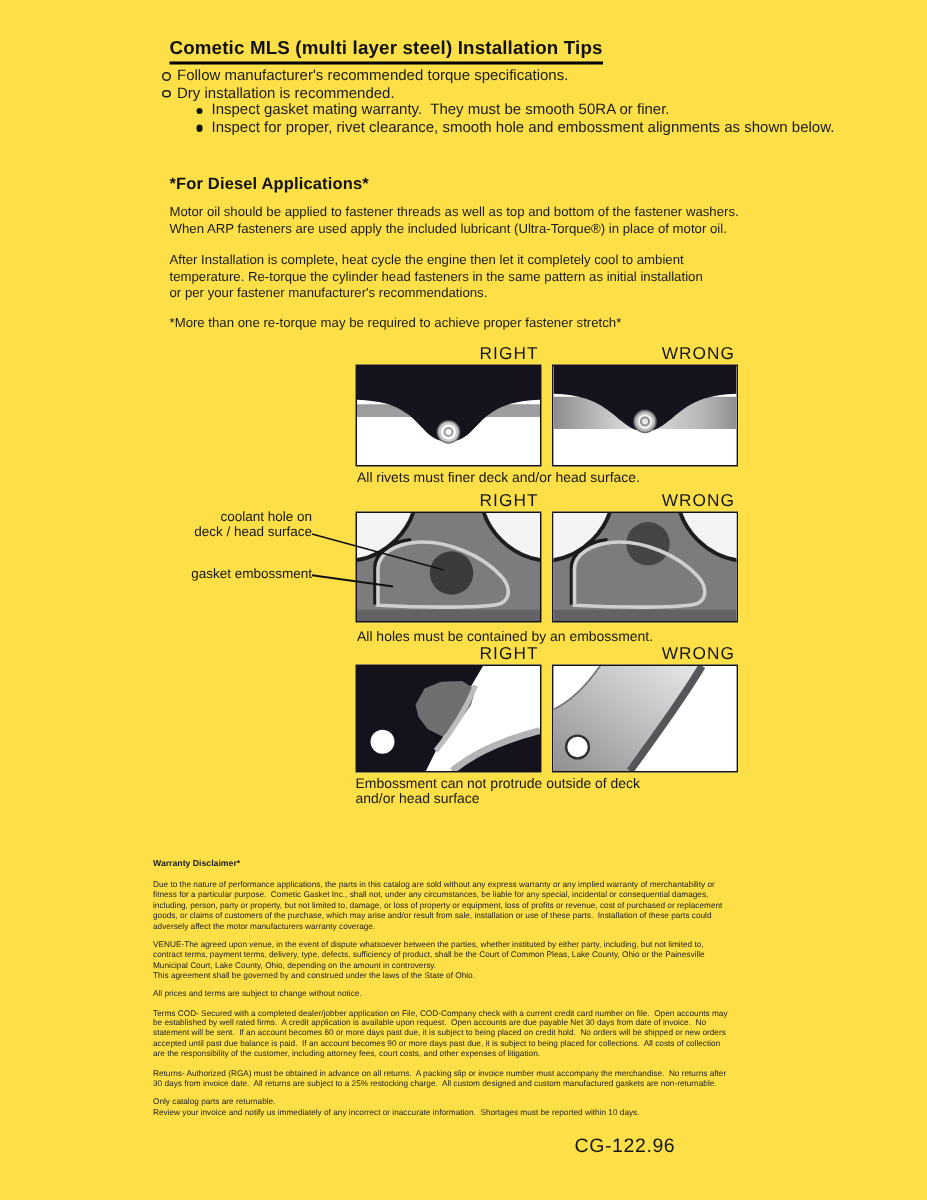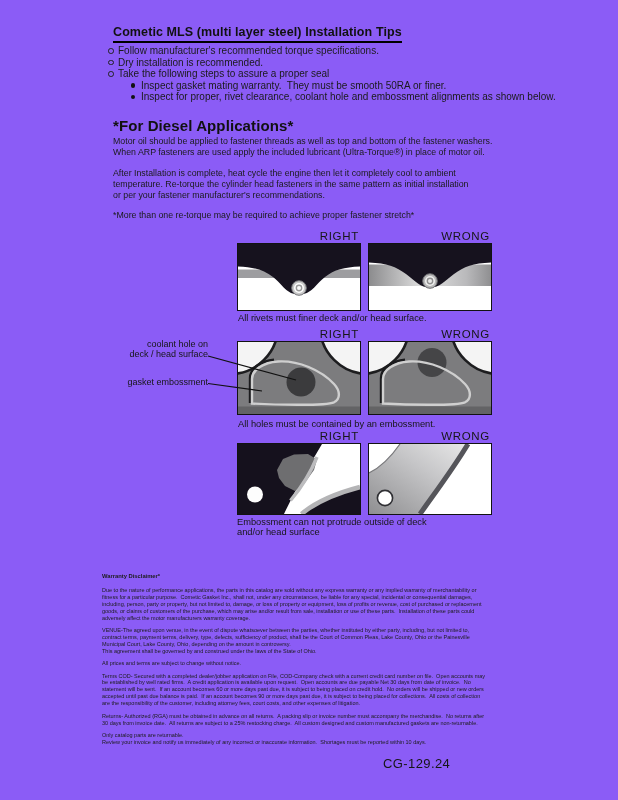--- a/index.html
+++ b/index.html
@@ -1,28 +1,28 @@
 <!DOCTYPE html>
 <html><head>
 <meta charset="utf-8">
 <style>
   html,body{margin:0;padding:0;background:#fff;}
-  .page{position:relative;width:618px;height:800px;background:#8b5cf6;
+  .page{position:relative;width:618px;height:800px;background:#fde047;
         font-family:"Liberation Sans","DejaVu Sans",sans-serif;color:#111;overflow:hidden;}
 
   .title{position:absolute;left:113px;top:25px;font-size:12.5px;font-weight:bold;
          letter-spacing:.1px;border-bottom:2px solid #000;padding-bottom:2px;white-space:nowrap;}
 
   .bullets{position:absolute;left:107px;top:45px;font-size:10px;line-height:11.6px;color:#1a1a1a;}
   .b-line{position:relative;padding-left:11px;white-space:pre;}
   .b-line.sub{margin-left:23px;}
   .m-o{position:absolute;left:1px;top:3.2px;width:3.6px;height:3.6px;border:1px solid #222;border-radius:50%;}
   .m-dot{position:absolute;left:1px;top:3.6px;width:4.2px;height:4.2px;background:#111;border-radius:50%;}
 
-  .diesel-heading{position:absolute;left:113px;top:117px;font-size:15px;font-weight:bold;letter-spacing:.1px;}
+  .diesel-heading{position:absolute;left:113px;top:117px;font-size:11px;font-weight:bold;letter-spacing:.1px;}
   .para{position:absolute;left:113px;width:450px;font-size:8.8px;line-height:10.9px;
         color:#1a1a1a;white-space:pre-wrap;}
   .p1{top:136px;} .p2{top:168px;} .pnote{top:210px;}
 
   .dg-head{position:absolute;width:122px;text-align:right;font-size:11.5px;letter-spacing:.7px;color:#161616;}
   .r1hL{left:237px;top:230px;} .r1hR{left:368px;top:230px;}
   .r2hL{left:237px;top:328px;} .r2hR{left:368px;top:328px;}
   .r3hL{left:237px;top:430px;} .r3hR{left:368px;top:430px;}
 
   .panel{position:absolute;border:1.6px solid #121212;line-height:0;background:#fff;}
@@ -48,23 +48,22 @@
 </head>
 <body>
 
 <div class="page">
 
   <div class="title">Cometic MLS (multi layer steel) Installation Tips</div>
 
   <div class="bullets">
     <div class="b-line"><span class="m-o"></span><span>Follow manufacturer's recommended torque specifications.</span></div>
     <div class="b-line"><span class="m-o"></span><span>Dry installation is recommended.</span></div>
-    <div class="b-line"><span class="m-o"></span><span>Take the following steps to assure a proper seal</span></div>
     <div class="b-line sub"><span class="m-dot"></span><span>Inspect gasket mating warranty.  They must be smooth 50RA or finer.</span></div>
-    <div class="b-line sub"><span class="m-dot"></span><span>Inspect for proper, rivet clearance, coolant hole and embossment alignments as shown below.</span></div>
+    <div class="b-line sub"><span class="m-dot"></span><span>Inspect for proper, rivet clearance, smooth hole and embossment alignments as shown below.</span></div>
   </div>
 
   <div class="diesel-heading">*For Diesel Applications*</div>
   <div class="para p2">After Installation is complete, heat cycle the engine then let it completely cool to ambient
 temperature. Re-torque the cylinder head fasteners in the same pattern as initial installation
 or per your fastener manufacturer's recommendations.</div>
   <div class="para p1">Motor oil should be applied to fastener threads as well as top and bottom of the fastener washers.
 When ARP fasteners are used apply the included lubricant (Ultra-Torque®) in place of motor oil.</div>
   <div class="para pnote">*More than one re-torque may be required to achieve proper fastener stretch*</div>
 
@@ -191,15 +190,15 @@
 be established by well rated firms.  A credit application is available upon request.  Open accounts are due payable Net 30 days from date of invoice.  No
 statement will be sent.  If an account becomes 60 or more days past due, it is subject to being placed on credit hold.  No orders will be shipped or new orders
 accepted until past due balance is paid.  If an account becomes 90 or more days past due, it is subject to being placed for collections.  All costs of collection
 are the responsibility of the customer, including attorney fees, court costs, and other expenses of litigation.</p>
     <p class="w-p">Returns- Authorized (RGA) must be obtained in advance on all returns.  A packing slip or invoice number must accompany the merchandise.  No returns after
 30 days from invoice date.  All returns are subject to a 25% restocking charge.  All custom designed and custom manufactured gaskets are non-returnable.</p>
     <p class="w-p">Only catalog parts are returnable.
 Review your invoice and notify us immediately of any incorrect or inaccurate information.  Shortages must be reported within 10 days.</p>
   </div>
 
-  <div class="page-code">CG-129.24</div>
+  <div class="page-code">CG-122.96</div>
 
 </div>
 
 </body></html>

